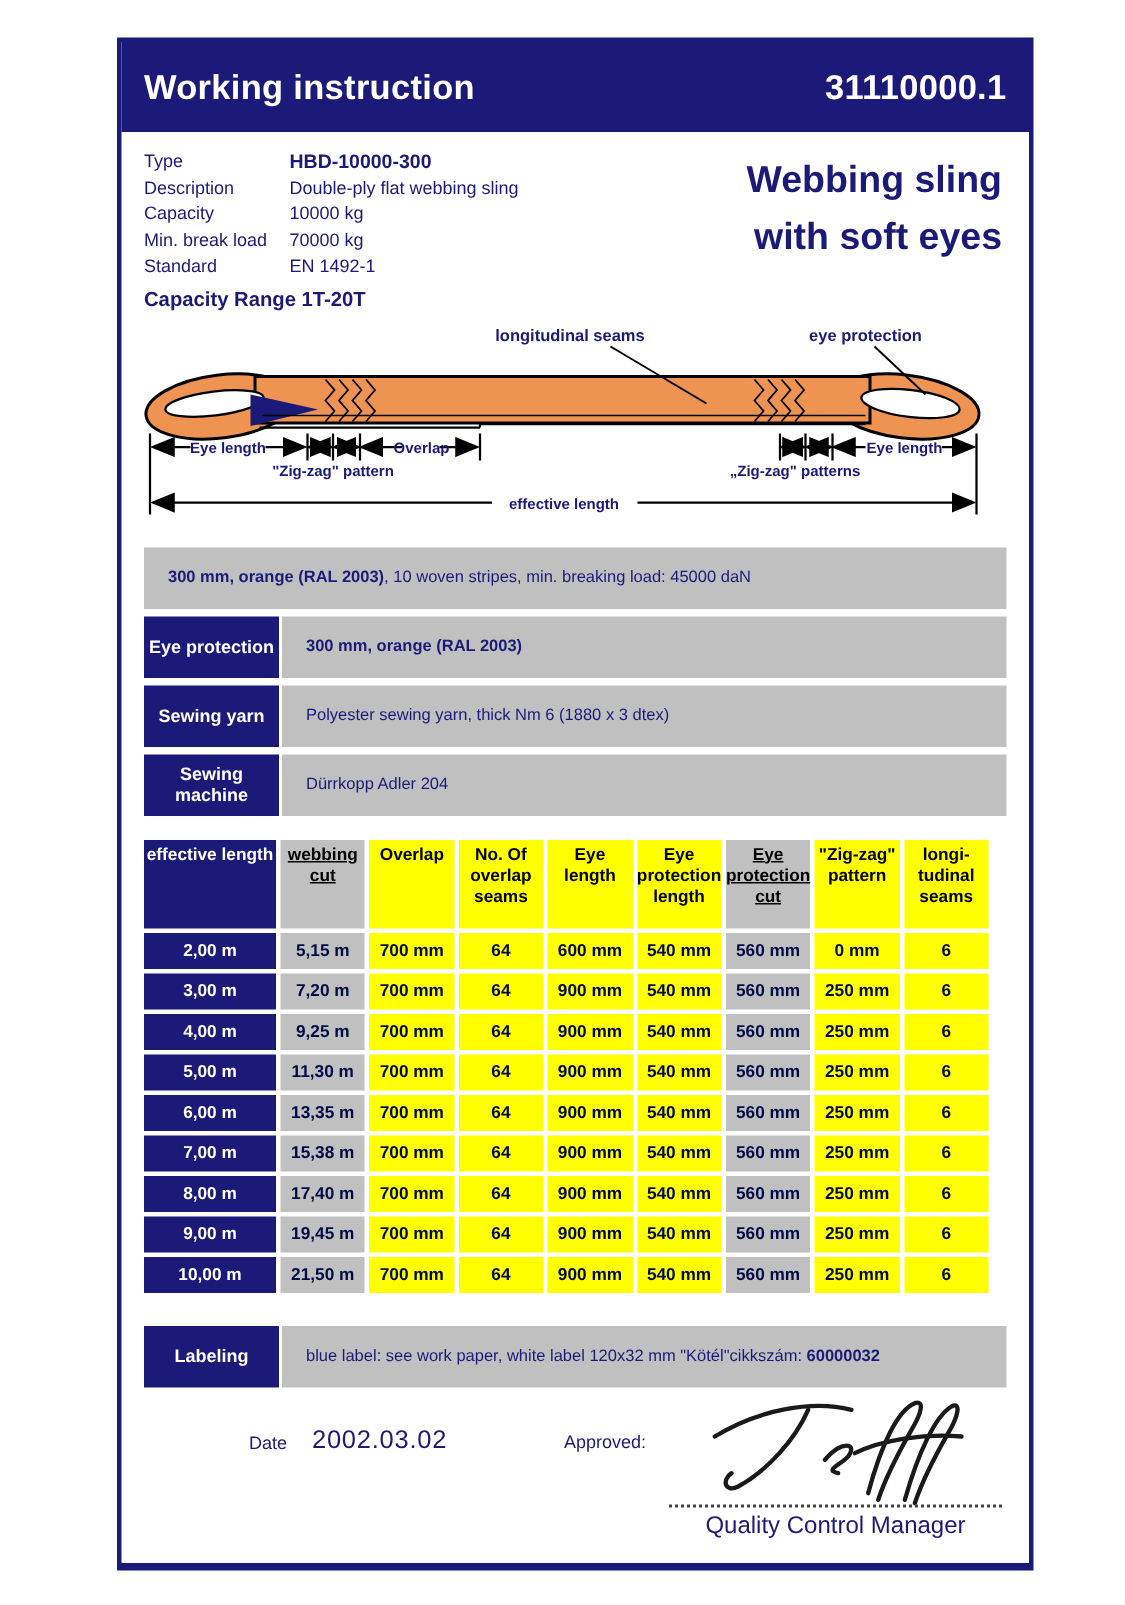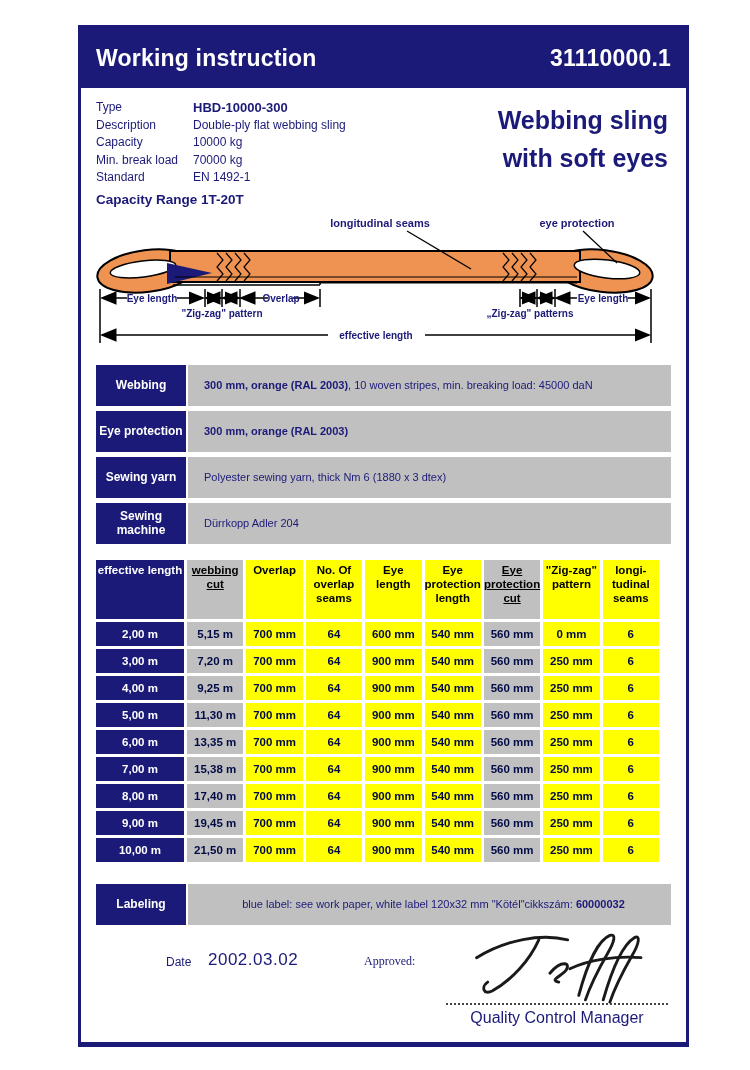--- a/index.html
+++ b/index.html
@@ -52,27 +52,27 @@
   .main-table td{font-size:11.5px;height:22px;vertical-align:middle;}
   .main-table .w-first{width:88px;}
   .h-navy{background:#1b1a78;color:#ffffff;}
   .h-grey{background:#c0c0c0;color:#000000;text-decoration:underline;}
   .h-yellow{background:#ffff00;color:#000000;}
   .c-navy{background:#1b1a78;color:#ffffff;}
   .c-grey{background:#c0c0c0;color:#000a46;}
   .c-yellow{background:#ffff00;color:#000a46;}
   
   .labeling{margin:19px 15px 0 15px;}
-  .labeling .spec-value{justify-content:center;padding-right:8px;}
+  .labeling .spec-value{justify-content:flex-start;padding-right:8px;}
   .cikkszam b{font-weight:bold;}
   
   .footer{margin:16px 15px 0 15px;position:relative;height:100px;color:#1b1a78;font-size:12px;}
   .date-label{position:absolute;left:70px;top:14px;}
   .date-value{position:absolute;left:112px;top:9px;font-weight:normal;font-size:17px;letter-spacing:.5px;}
-  .approved-label{position:absolute;left:268px;top:13px;font-family:Liberation Serif, serif;}
+  .approved-label{position:absolute;left:280px;top:13px;}
   .signature{position:absolute;left:375px;top:-10px;}
   .sig-line{position:absolute;left:350px;top:62px;width:222px;border-bottom:2px dotted #444;}
   .signer-title{position:absolute;left:350px;top:68px;width:222px;text-align:center;font-size:16px;}
 </style>
 </head>
 <body>
 
 <div class="frame">
 
   <div class="header-bar">
@@ -183,21 +183,20 @@
       <g stroke="#000" stroke-width="1.5">
         <line x1="18" y1="122" x2="243" y2="122" marker-start="url(#arr)"></line>
         <line x1="340" y1="122" x2="563" y2="122" marker-end="url(#arr)"></line>
       </g>
       <text class="dlabel-s" x="291" y="126" text-anchor="middle">effective length</text>
     </svg>
   </div>
 
   <div class="specs">
     <div class="spec-row">
-      <div class="spec-label">Webbing</div>
       <div class="spec-value">
           <span><span class="spec-bold">300 mm, orange (RAL 2003)</span><span>, 10 woven stripes, min. breaking load: 45000 daN</span></span>
         </div>
     </div>
     <div class="spec-row">
       <div class="spec-label">Eye protection</div>
       <div class="spec-value">
           <span><span class="spec-bold">300 mm, orange (RAL 2003)</span><span></span></span>
         </div>
     </div>

